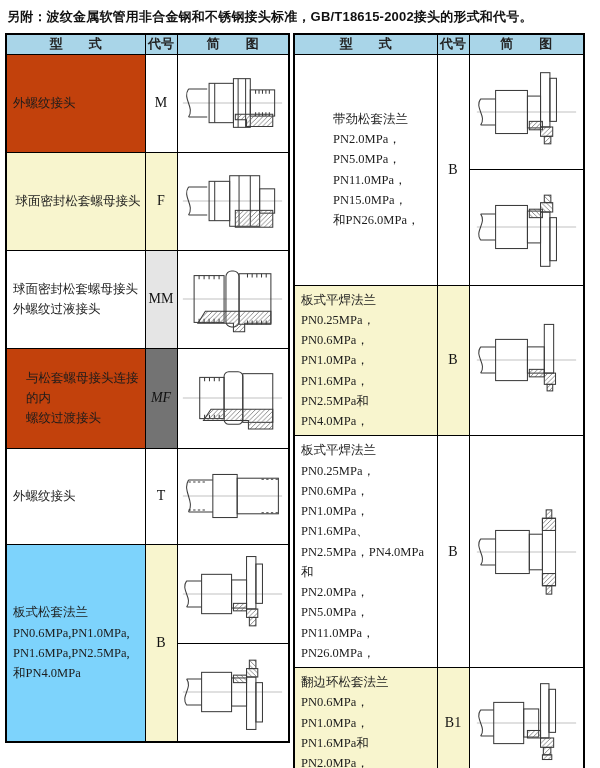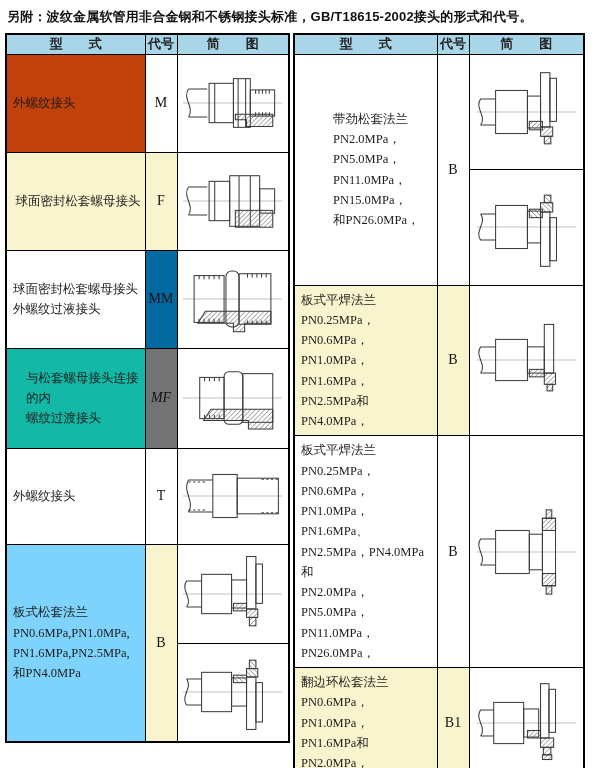--- a/index.html
+++ b/index.html
@@ -83,42 +83,42 @@
                   <path d="M74 21V75"></path>
                   <rect x="84" y="35" width="16" height="26"></rect>
                   <rect x="58" y="58" width="40" height="18" fill="url(#h2)"></rect>
                 </g>
               </svg>
             </td>
           </tr>
           <tr>
             <td class="type" style="background: rgb(255, 255, 255);">球面密封松套螺母接头
 外螺纹过液接头</td>
-            <td class="code" style="background: #0369a1;">MM</td>
+            <td class="code" style="background: #e5e5e5;">MM</td>
             <td class="diag-cell" style="height: 98px;">
               <svg class="diag" width="103" height="90" viewBox="0 0 110 96">
                 <defs>
                   <pattern id="h3" patternUnits="userSpaceOnUse" width="5" height="5">
                     <path d="M0 5L5 0" stroke="#666" stroke-width="0.8"></path>
                   </pattern>
                 </defs>
                 <g stroke="#3a3a3a" fill="none" stroke-width="1.1">
                   <path d="M2 48H108" stroke="#8f8f8f" stroke-width="0.6"></path>
                   <rect x="14" y="23" width="32" height="50"></rect>
                   <path d="M19.333333333333332 23V27M19.333333333333332 73V69M24.666666666666664 23V27M24.666666666666664 73V69M30 23V27M30 73V69M35.33333333333333 23V27M35.33333333333333 73V69M40.66666666666667 23V27M40.66666666666667 73V69"></path>
                   <rect x="48" y="18" width="14" height="60" rx="6"></rect>
                   <rect x="62" y="21" width="34" height="54"></rect>
                   <path d="M71 21V25M71 75V71M76 21V25M76 75V71M81 21V25M81 75V71M86 21V25M86 75V71M91 21V25M91 75V71"></path>
                   <path d="M18 74L26 61H96V74H68V83H56V74Z" fill="url(#h3)"></path>
                 </g>
               </svg>
             </td>
           </tr>
           <tr>
-            <td class="type" style="background: #14b8a6; padding-left: 19px;">与松套螺母接头连接的内
+            <td class="type" style="background: #c2410c; padding-left: 19px;">与松套螺母接头连接的内
 螺纹过渡接头</td>
             <td class="code" style="background: #737373; font-style: italic;">MF</td>
             <td class="diag-cell" style="height: 100px;">
               <svg class="diag" width="103" height="90" viewBox="0 0 110 96">
                 <defs>
                   <pattern id="h4" patternUnits="userSpaceOnUse" width="5" height="5">
                     <path d="M0 5L5 0" stroke="#666" stroke-width="0.8"></path>
                   </pattern>
                 </defs>
                 <g stroke="#3a3a3a" fill="none" stroke-width="1.1">

